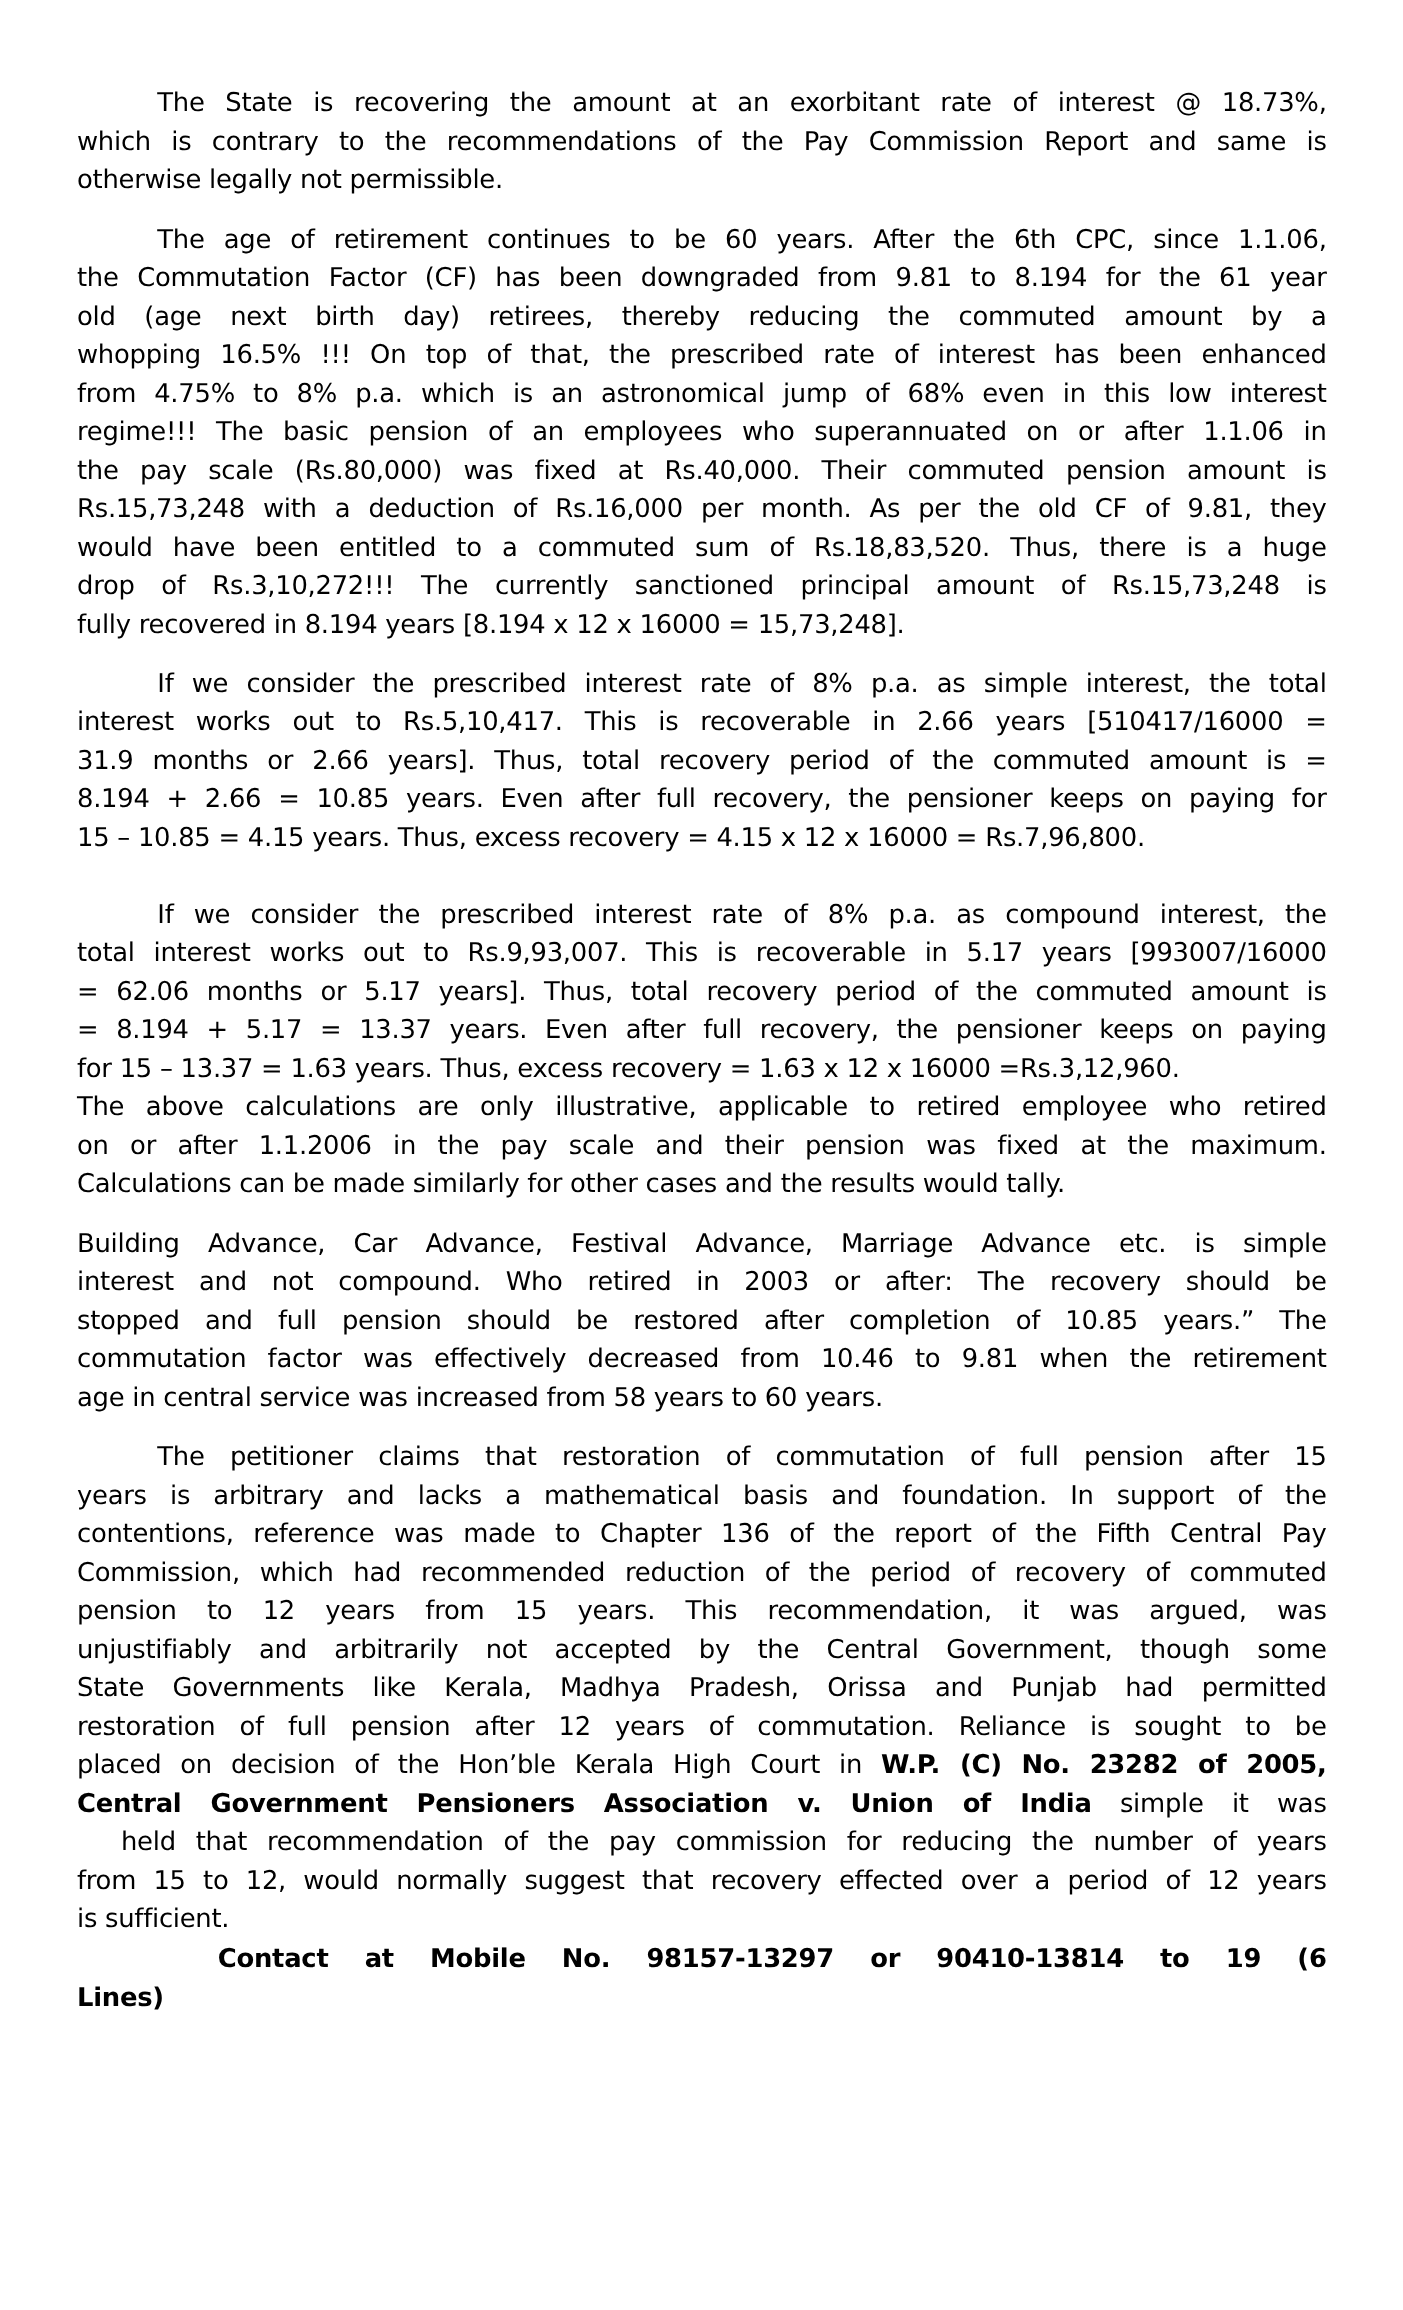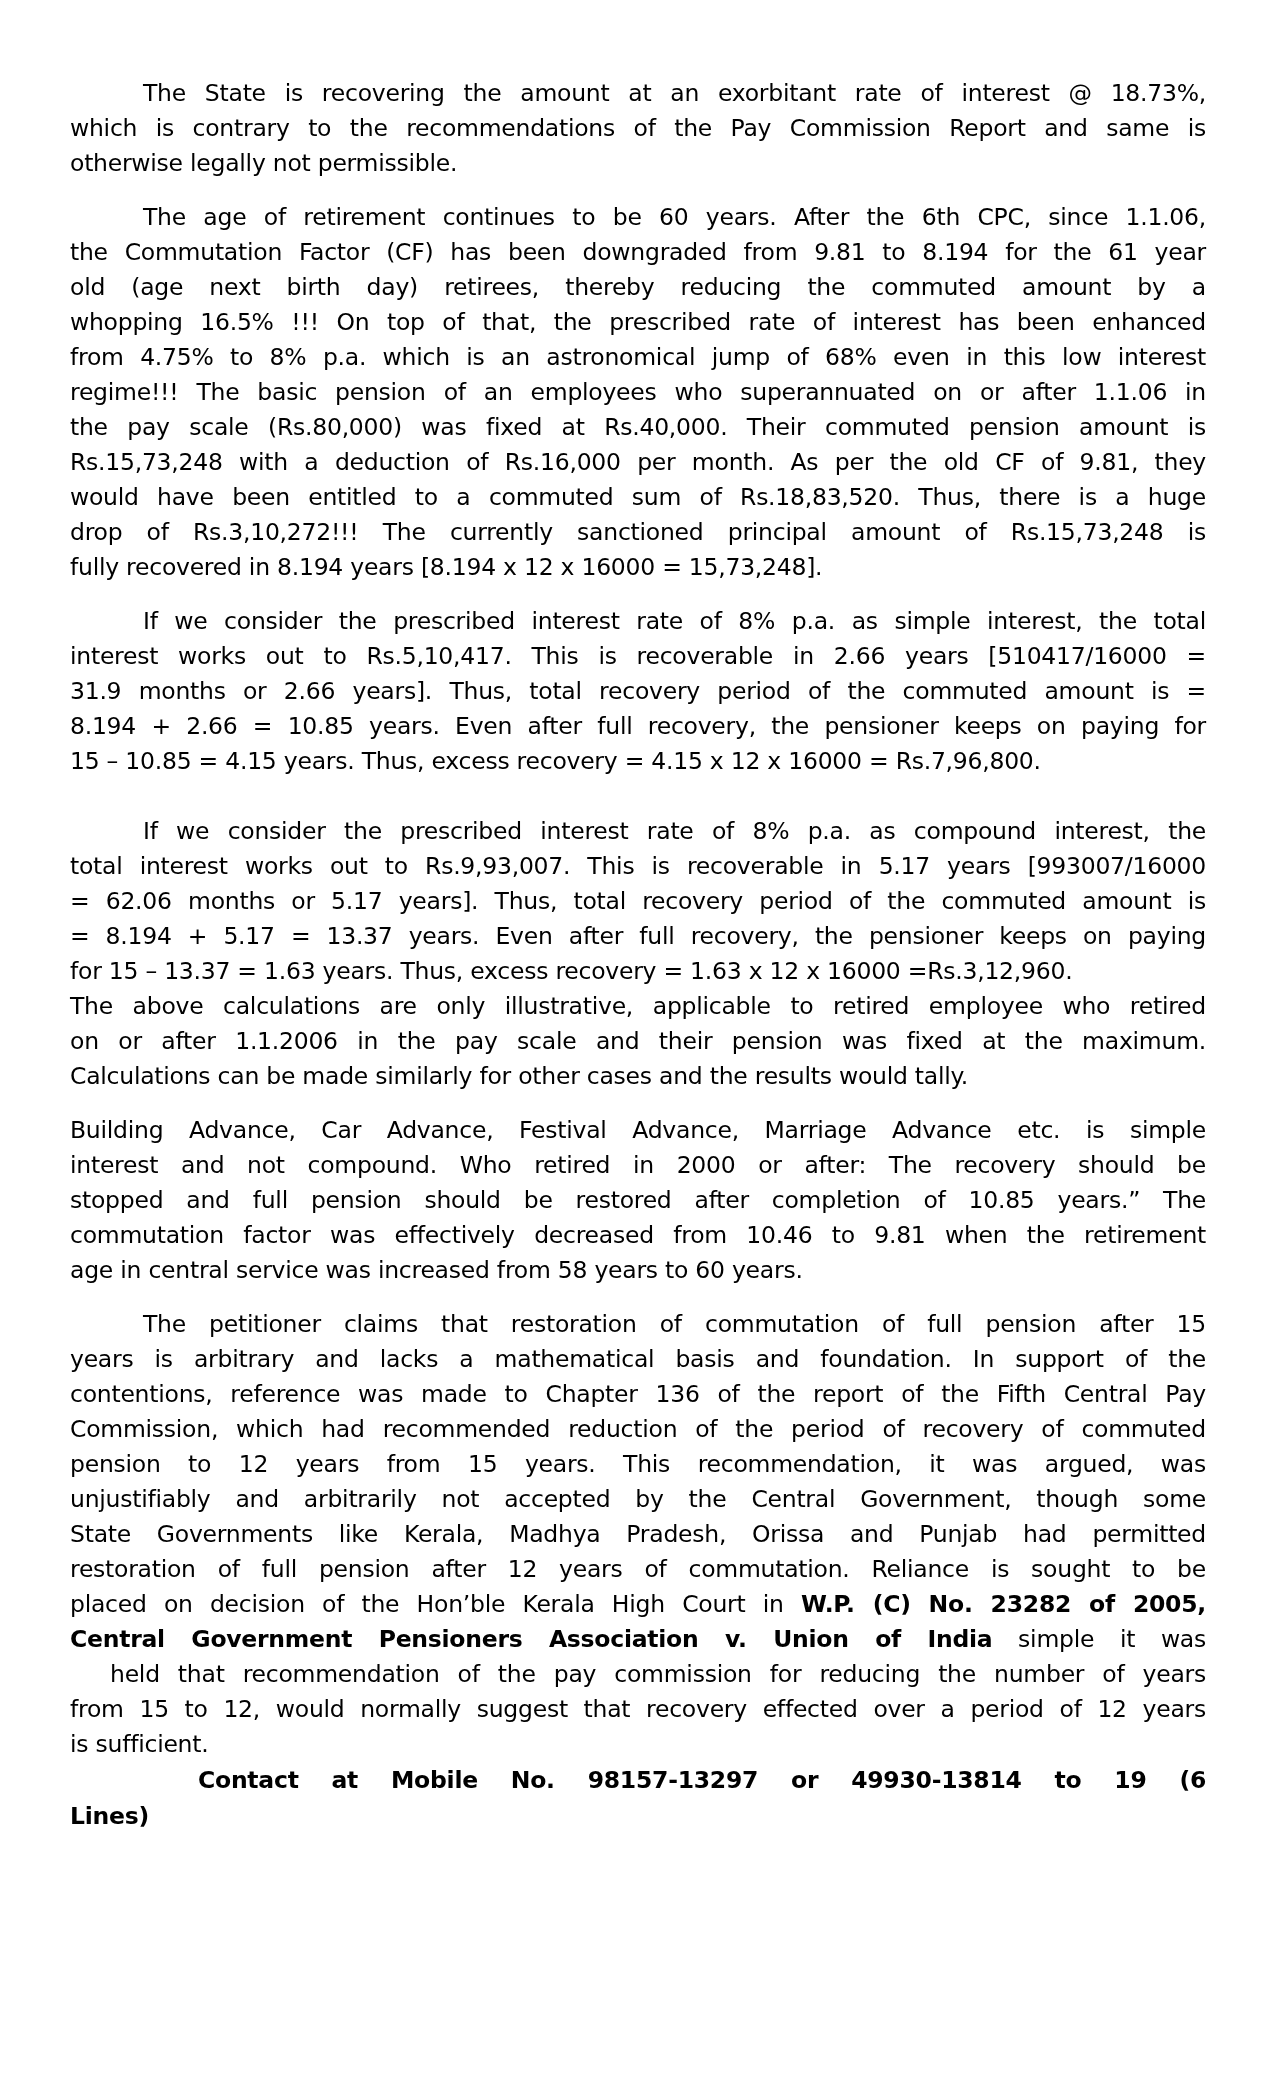--- a/index.html
+++ b/index.html
@@ -75,21 +75,21 @@
     <span class="line" style="white-space: nowrap;">= 8.194 + 5.17 = 13.37 years. Even after full recovery, the pensioner keeps on paying</span>
     <span class="line last" style="white-space: nowrap;">for 15 – 13.37 = 1.63 years. Thus, excess recovery = 1.63 x 12 x 16000 =Rs.3,12,960.</span>
     <span class="line" style="white-space: nowrap;">The above calculations are only illustrative, applicable to retired employee who retired</span>
     <span class="line" style="white-space: nowrap;">on or after 1.1.2006 in the pay scale and their pension was fixed at the maximum.</span>
     <span class="line last" style="white-space: nowrap;">Calculations can be made similarly for other cases and the results would tally.</span>
   </div>
   <div class="gap-s"></div>
 
   <div class="para">
     <span class="line" style="white-space: nowrap;">Building Advance, Car Advance, Festival Advance, Marriage Advance etc. is simple</span>
-    <span class="line" style="white-space: nowrap;">interest and not compound. Who retired in 2000 or after: The recovery should be</span>
+    <span class="line" style="white-space: nowrap;">interest and not compound. Who retired in 2003 or after: The recovery should be</span>
     <span class="line" style="white-space: nowrap;">stopped and full pension should be restored after completion of 10.85 years.” The</span>
     <span class="line" style="white-space: nowrap;">commutation factor was effectively decreased from 10.46 to 9.81 when the retirement</span>
     <span class="line last" style="white-space: nowrap;">age in central service was increased from 58 years to 60 years.</span>
   </div>
   <div class="gap-s"></div>
 
   <div class="para">
     <span class="line indent" style="white-space: nowrap;">The petitioner claims that restoration of commutation of full pension after 15</span>
     <span class="line" style="white-space: nowrap;">years is arbitrary and lacks a mathematical basis and foundation. In support of the</span>
     <span class="line" style="white-space: nowrap;">contentions, reference was made to Chapter 136 of the report of the Fifth Central Pay</span>
@@ -103,17 +103,17 @@
     </span>
     <span class="line" style="white-space: nowrap;">
       <span class="bold">Central Government Pensioners Association v. Union of India</span><span> simple it was</span>
     </span>
     <span class="line" style="white-space: nowrap; margin-left: 40px;">held that recommendation of the pay commission for reducing the number of years</span>
     <span class="line" style="white-space: nowrap;">from 15 to 12, would normally suggest that recovery effected over a period of 12 years</span>
     <span class="line last" style="white-space: nowrap;">is sufficient.</span>
   </div>
 
   <div class="para contact">
-    <span class="line indent" style="white-space: nowrap;">Contact at Mobile No. 98157-13297 or 49930-13814 to 19 (6</span>
+    <span class="line indent" style="white-space: nowrap;">Contact at Mobile No. 98157-13297 or 90410-13814 to 19 (6</span>
     <span class="line last" style="white-space: nowrap;">Lines)</span>
   </div>
 
 </div>
 
 </body></html>

